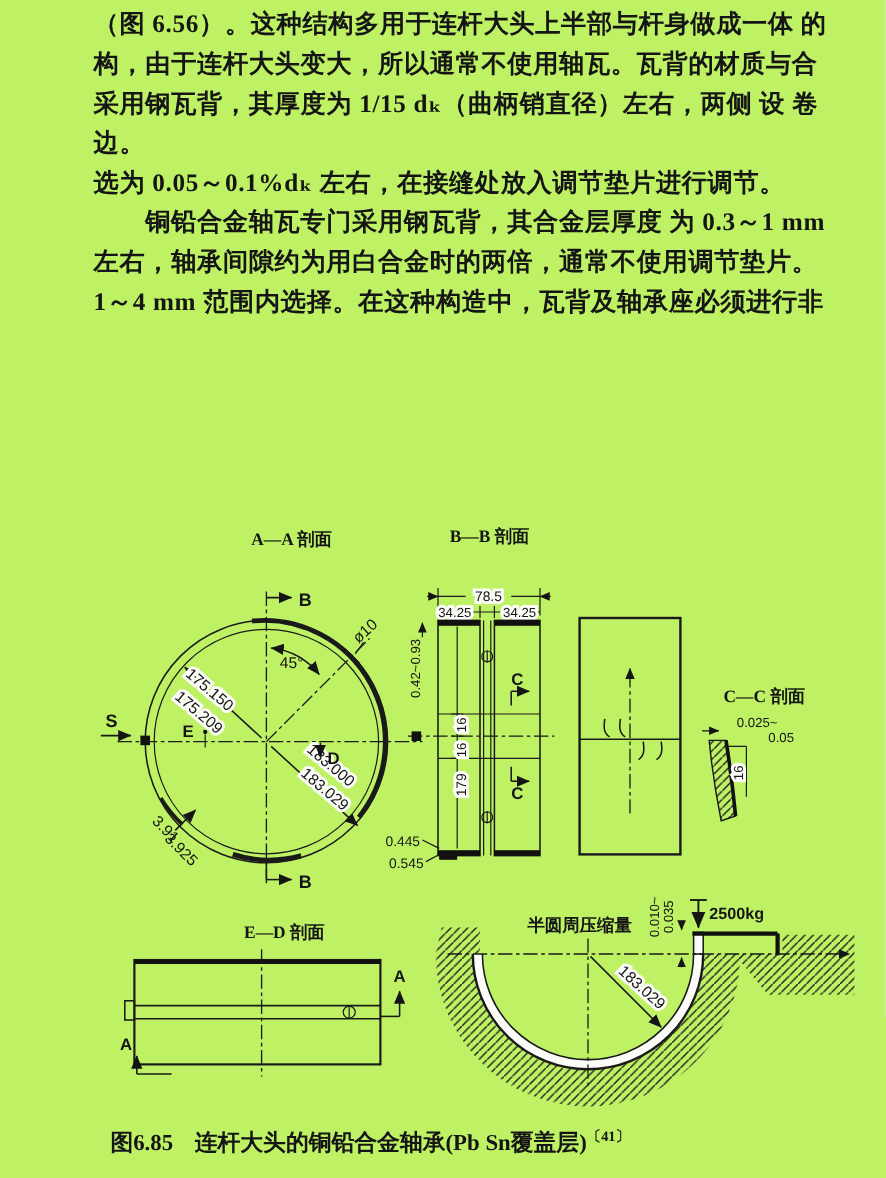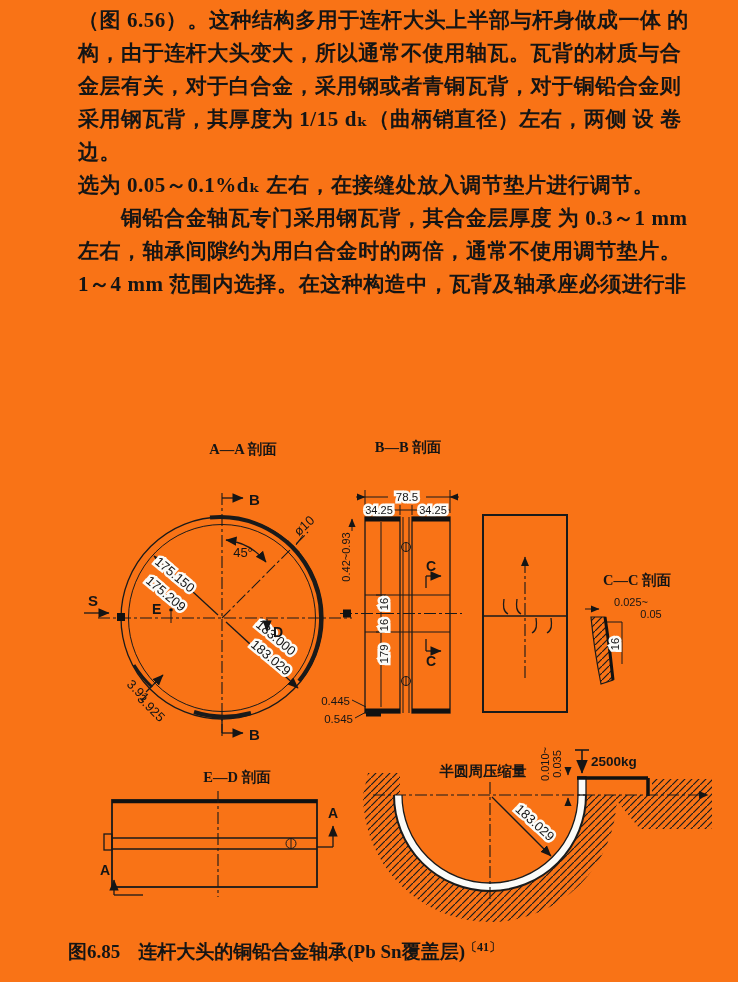--- a/index.html
+++ b/index.html
@@ -1,17 +1,17 @@
 <!DOCTYPE html>
 <html><head>
 <meta charset="utf-8">
 <style>
   html,body{margin:0;padding:0;background:#e8e8e4;}
   .page{
-    position:relative;width:738px;height:982px;background:#f97316;color:#151515;
+    position:relative;width:738px;height:982px;background:#bef264;color:#151515;
     overflow:hidden;font-family:"Liberation Serif","DejaVu Serif",serif;
   }
   .text-block{
     position:absolute;left:78px;top:4px;width:596px;
     font-size:21px;font-weight:700;letter-spacing:0.55px;
   }
   .tline{height:33px;line-height:33px;white-space:nowrap;}
   .tline.ind{padding-left:43px;}
   .figure{position:absolute;left:0;top:435px;}
   svg text{font-family:"Liberation Sans","DejaVu Sans",sans-serif;fill:#151515;}
@@ -19,35 +19,34 @@
   svg .lbl{font-size:13px;}
   svg .sm{font-size:11px;}
   svg .smm{font-size:11.5px;}
   svg .big{font-size:15px;font-weight:bold;}
   svg .halo{paint-order:stroke;stroke:#fbfbf8;stroke-width:5px;}
   svg .ln{stroke:#1a1a1a;stroke-width:1.3;fill:none;}
   svg .thin{stroke:#1a1a1a;stroke-width:1;fill:none;}
   svg .thk{stroke:#111;stroke-width:3.5;fill:none;}
   svg .dd{stroke:#1a1a1a;stroke-width:1.1;fill:none;stroke-dasharray:12 3 3 3;}
   .caption{
-    position:absolute;left:0;top:939px;width:738px;padding-left:68px;box-sizing:border-box;
+    position:absolute;left:0;top:939px;width:738px;padding-left:92px;box-sizing:border-box;
     font-size:19px;font-weight:700;white-space:nowrap;
   }
   .caption .cap-fig{margin-right:18px;}
   .caption sup{font-size:12px;}
 </style>
 </head>
 <body>
 
 <div class="page">
 
   <div class="text-block">
     <div class="tline">（图 6.56）。这种结构多用于连杆大头上半部与杆身做成一体 的</div>
     <div class="tline">构，由于连杆大头变大，所以通常不使用轴瓦。瓦背的材质与合</div>
-    <div class="tline">金层有关，对于白合金，采用钢或者青铜瓦背，对于铜铅合金则</div>
     <div class="tline">采用钢瓦背，其厚度为 1/15 dₖ（曲柄销直径）左右，两侧 设 卷</div>
     <div class="tline">边。</div>
     <div class="tline">选为 0.05～0.1%dₖ 左右，在接缝处放入调节垫片进行调节。</div>
     <div class="tline ind">铜铅合金轴瓦专门采用钢瓦背，其合金层厚度 为 0.3～1 mm</div>
     <div class="tline">左右，轴承间隙约为用白合金时的两倍，通常不使用调节垫片。</div>
     <div class="tline">1～4 mm 范围内选择。在这种构造中，瓦背及轴承座必须进行非</div>
   </div>
 
   <svg class="figure" width="738" height="505" viewBox="0 0 738 505">
     <defs>

